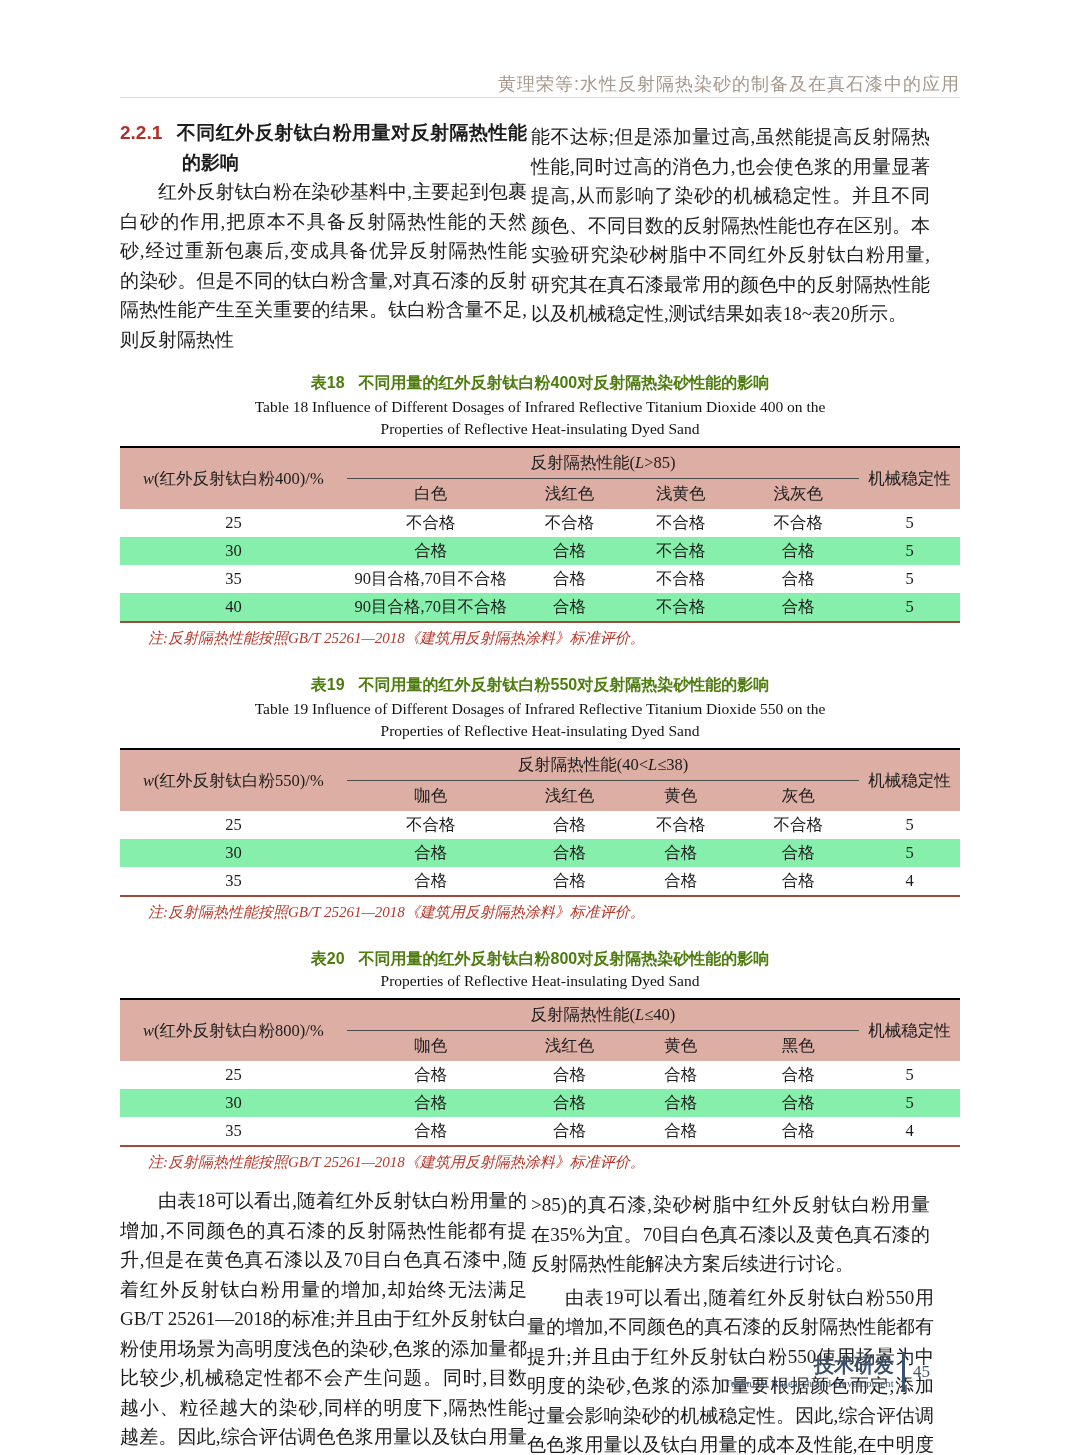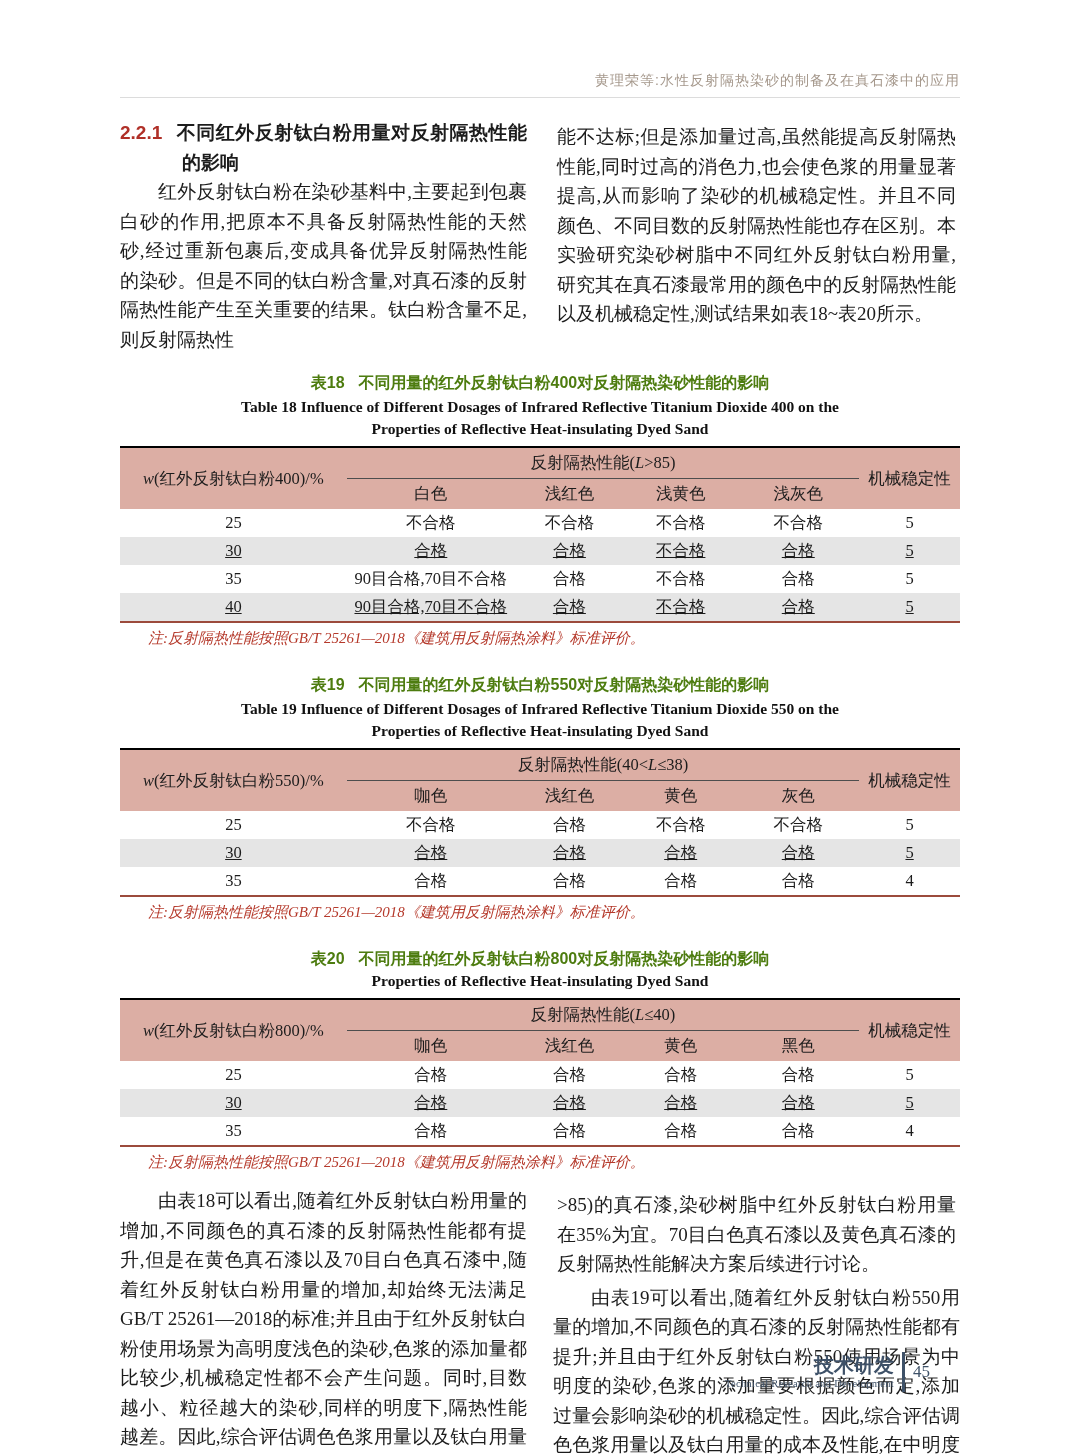--- a/index.html
+++ b/index.html
@@ -1,48 +1,48 @@
 <!DOCTYPE html>
 <html><head>
 <meta charset="utf-8">
 <style>
   html,body{margin:0;padding:0;background:#ffffff;}
   body{width:1080px;height:1455px;position:relative;font-family:"Liberation Serif","DejaVu Serif",serif;color:#1c1c1c;}
   .page{position:absolute;inset:0;overflow:hidden;}
 
   
   .runhead{position:absolute;top:72px;left:120px;width:840px;text-align:right;
-    font-family:"Liberation Sans","DejaVu Sans",sans-serif;font-size:14px;color:#a5988c;letter-spacing:1px;}
+    font-family:"Liberation Sans","DejaVu Sans",sans-serif;font-size:18px;color:#a5988c;letter-spacing:1px;}
   .runhead-rule{position:absolute;top:97px;left:120px;width:840px;border-top:1px solid #dcdcdc;}
 
   
   .content{position:absolute;top:118px;left:120px;width:840px;}
-  .twocol{display:flex;gap:26px;}
+  .twocol{display:flex;}
   .col{width:407px;font-size:19px;line-height:29.5px;text-align:justify;}
   .para-indent{text-indent:2em;margin:0;}
   .para{margin:4px;}
   .sec-head{font-family:"Liberation Sans","DejaVu Sans",sans-serif;font-weight:bold;font-size:19px;
     line-height:29.5px;padding-left:62px;text-indent:-62px;}
   .sec-num{color:#b03028;margin-right:14px;font-family:"Liberation Sans","DejaVu Sans",sans-serif;}
 
   
   .table-block{margin-top:18px;}
   .cap-zh{text-align:center;font-family:"Liberation Sans","DejaVu Sans",sans-serif;font-weight:bold;
     font-size:16px;line-height:22px;color:#4d7c0f;}
   .cap-label{margin-right:14px;}
-  .cap-en{text-align:center;font-weight:bold;font-size:15.5px;line-height:22px;color:#111;}
+  .cap-en{text-align:center;font-weight:normal;font-size:15.5px;line-height:22px;color:#111;}
   .cap-en.first{margin-top:2px;}
 
   table.data-table{width:100%;border-collapse:collapse;table-layout:fixed;margin-top:6px;
     border-top:2px solid #000000;border-bottom:2px solid #9c4b3c;font-size:16.5px;}
   col.c1{width:27%;} col.c2{width:20%;} col.c3{width:13%;} col.c4{width:13.5%;} col.c5{width:14.5%;} col.c6{width:12%;}
   table.data-table th{background:#dcaea4;font-weight:normal;text-align:center;padding:3px 2px;line-height:24px;}
   th.th-group{border-bottom:1px solid #4d4d4d;}
   table.data-table td{text-align:center;padding:2px 2px;line-height:24px;}
-  tr.alt td{background:#e5e5e5;text-decoration:underline;}
+  tr.alt td{background:#86efac;}
   .ivar{font-style:italic;font-family:"Liberation Serif","DejaVu Serif",serif;}
   .note{color:#b5392b;font-style:italic;font-size:15px;line-height:20px;margin:5px 0 0 28px;}
 
   .discussion{margin-top:14px;}
 
   
   .footer{position:absolute;top:1352px;right:150px;display:flex;align-items:center;color:#3e5168;}
   .footer-left{text-align:right;}
   .footer-zh{font-family:"Liberation Sans","DejaVu Sans",sans-serif;font-weight:bold;font-size:20px;line-height:24px;}
   .footer-en{font-size:10.5px;line-height:14px;letter-spacing:0.3px;}

